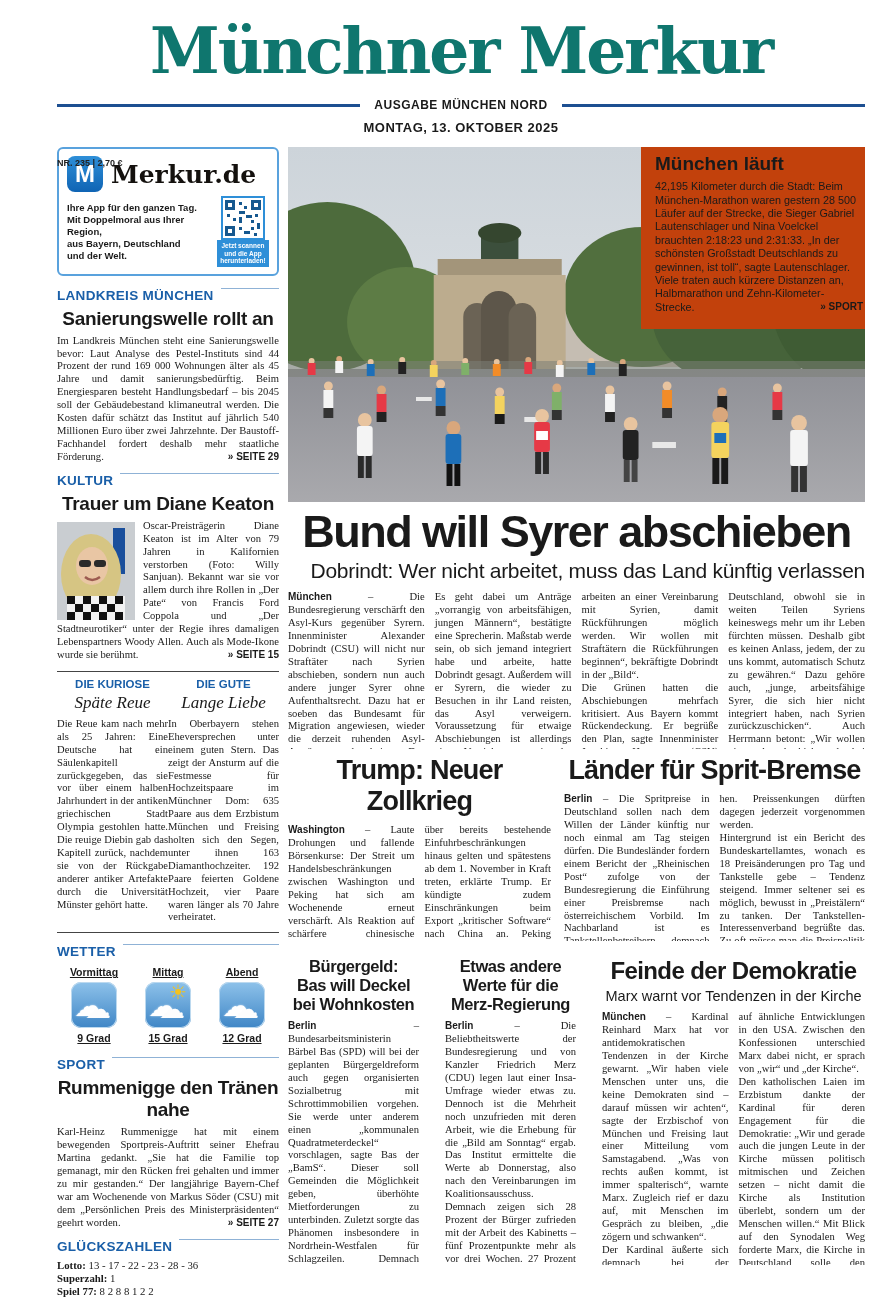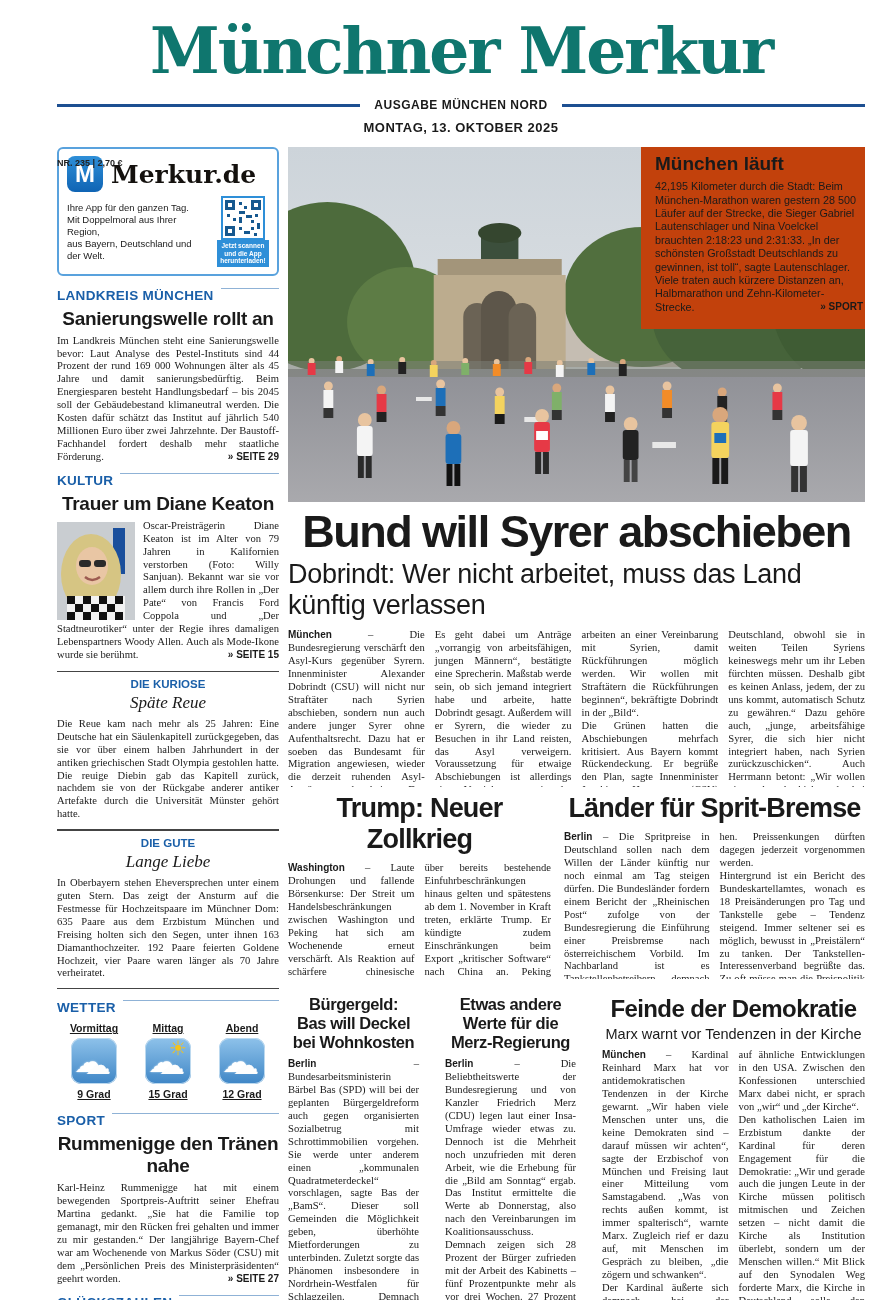--- a/index.html
+++ b/index.html
@@ -28,31 +28,31 @@
   .sec { margin-bottom:11px; }
   .sec-headline { font-family:"Liberation Sans", sans-serif; font-weight:bold; font-size:19px; text-align:center; margin:3px 0 5px; letter-spacing:-.3px; }
   .body-txt { font-size:10.6px; line-height:12.9px; text-align:justify; }
   .prelines { white-space:pre-line; }
   .page-ref { display:block; text-align:right; font-family:"Liberation Sans", sans-serif; font-weight:bold; font-size:10px; margin-top:-12.9px; background:#fff; width:72px; margin-left:auto; }
 
   
   .app-box { border:2px solid #59a2dd; border-radius:6px; padding:7px 8px; display:flex; flex-wrap:wrap; align-items:center; margin-bottom:12px; }
   .app-logo { width:36px; height:36px; border-radius:8px; background:linear-gradient(180deg,#2e8fd8,#0f64b4); color:#fff; font-family:"Liberation Sans", sans-serif; font-weight:bold; font-size:24px; display:flex; align-items:center; justify-content:center; }
   .app-brand { font-family:"DejaVu Serif", serif; font-weight:bold; font-size:25px; margin-left:8px; color:#14110e; }
-  .app-lines { width:130px; font-family:"Liberation Sans", sans-serif; font-weight:normal; font-size:9.5px; line-height:12px; margin-top:6px; }
+  .app-lines { width:130px; font-family:"Liberation Sans", sans-serif; font-weight:bold; font-size:9.5px; line-height:12px; margin-top:6px; }
   .qr-wrap { margin-left:auto; margin-top:4px; width:52px; text-align:center; }
   .qr { width:44px; height:44px; margin:0 auto; background:#fff; border:2px solid #2e8fd8; display:block; }
   .qr-caption { font-family:"Liberation Sans", sans-serif; font-weight:bold; font-size:6.5px; color:#fff; background:#2e8fd8; line-height:7.5px; padding:2px 1px; }
 
   
   .kultur-wrap { overflow:hidden; }
   .kultur-photo { float:left; width:78px; height:98px; margin:2px 8px 2px 0; }
 
   
-  .two-col { display:flex; gap:0;flex-direction:column; }
+  .two-col { display:flex; gap:0; }
   .half { flex:1; border-top:1px solid #444; border-bottom:1px solid #444; padding:6px 0 8px; }
   .half .kicker-c { text-align:center; font-family:"Liberation Sans", sans-serif; font-weight:bold; font-size:11.5px; color:#1a5fa8; }
   .half .ital-head { text-align:center; font-family:"Liberation Serif", serif; font-style:italic; font-size:17px; margin:3px 0 5px; }
 
   
   .weather-row { display:flex; justify-content:space-between; padding:2px 6px;text-decoration:underline; }
   .w-item { width:62px; text-align:center; font-family:"Liberation Sans", sans-serif; font-weight:bold; font-size:10.5px; }
   .w-icon { width:46px; height:46px; margin:4px auto; border-radius:10px; background:linear-gradient(180deg,#8ec2ea,#3f86c6); position:relative; box-shadow:inset 0 0 0 1px #bcd9ef; }
   .w-icon .cloud { position:absolute; left:3px; top:6px; font-size:30px; color:#fff; text-shadow:0 0 2px #d7e9f7; font-family:"DejaVu Sans", sans-serif; }
   .w-icon .cloud2 { position:absolute; left:14px; top:12px; font-size:26px; color:#fdfdfd; font-family:"DejaVu Sans", sans-serif; }
@@ -65,21 +65,21 @@
 
   
   .photo-row { position:relative; height:355px; margin-bottom:6px; }
   .photo-svg { width:100%; height:100%; display:block; }
   .overlay-box { position:absolute; top:0; right:0; width:224px; height:182px; background:#c2410c; padding:6px 2px 0 14px; }
   .overlay-head { font-family:"Liberation Sans", sans-serif; font-weight:bold; font-size:19px; margin-bottom:5px; }
   .overlay-body { font-family:"Liberation Sans", sans-serif; font-size:10.8px; line-height:13.4px; text-align:left; }
   .overlay-ref { display:block; text-align:right; font-family:"Liberation Sans", sans-serif; font-weight:bold; font-size:10px; margin-top:-13.4px; }
 
   .lead-headline { text-align:center; font-family:"Liberation Sans", sans-serif; font-weight:bold; font-size:45px; letter-spacing:-1.5px; line-height:1.05; margin-top:2px; }
-  .lead-subhead { text-align:left; font-family:"Liberation Sans", sans-serif; font-size:27px; letter-spacing:-.3px; margin:4px 0 8px; }
+  .lead-subhead { text-align:right; font-family:"Liberation Sans", sans-serif; font-size:21px; letter-spacing:-.3px; margin:4px 0 8px; }
   .lead-cols { display:grid; grid-template-columns:repeat(4,1fr); gap:10px; height:158px; overflow:hidden; }
   .dl { font-family:"Liberation Sans", sans-serif; font-weight:bold; font-size:10px; }
 
   .mid-row { display:grid; grid-template-columns:263px 1fr; gap:13px; margin-top:6px; height:186px; overflow:hidden; }
   .mid-head { text-align:center; font-family:"Liberation Sans", sans-serif; font-weight:bold; font-size:27px; letter-spacing:-.8px; margin-bottom:7px; }
   .mid-cols { display:grid; grid-template-columns:1fr 1fr; gap:10px; }
 
   .bottom-row { display:grid; grid-template-columns:131px 131px 1fr; gap:26px; margin-top:16px; height:308px; overflow:hidden; }
   .small-head { text-align:center; font-family:"Liberation Sans", sans-serif; font-weight:bold; font-size:16.5px; line-height:19px; letter-spacing:-.4px; margin-bottom:6px; white-space:pre-line; }
   .marx-head { text-align:center; font-family:"Liberation Sans", sans-serif; font-weight:bold; font-size:24px; letter-spacing:-.6px; }

